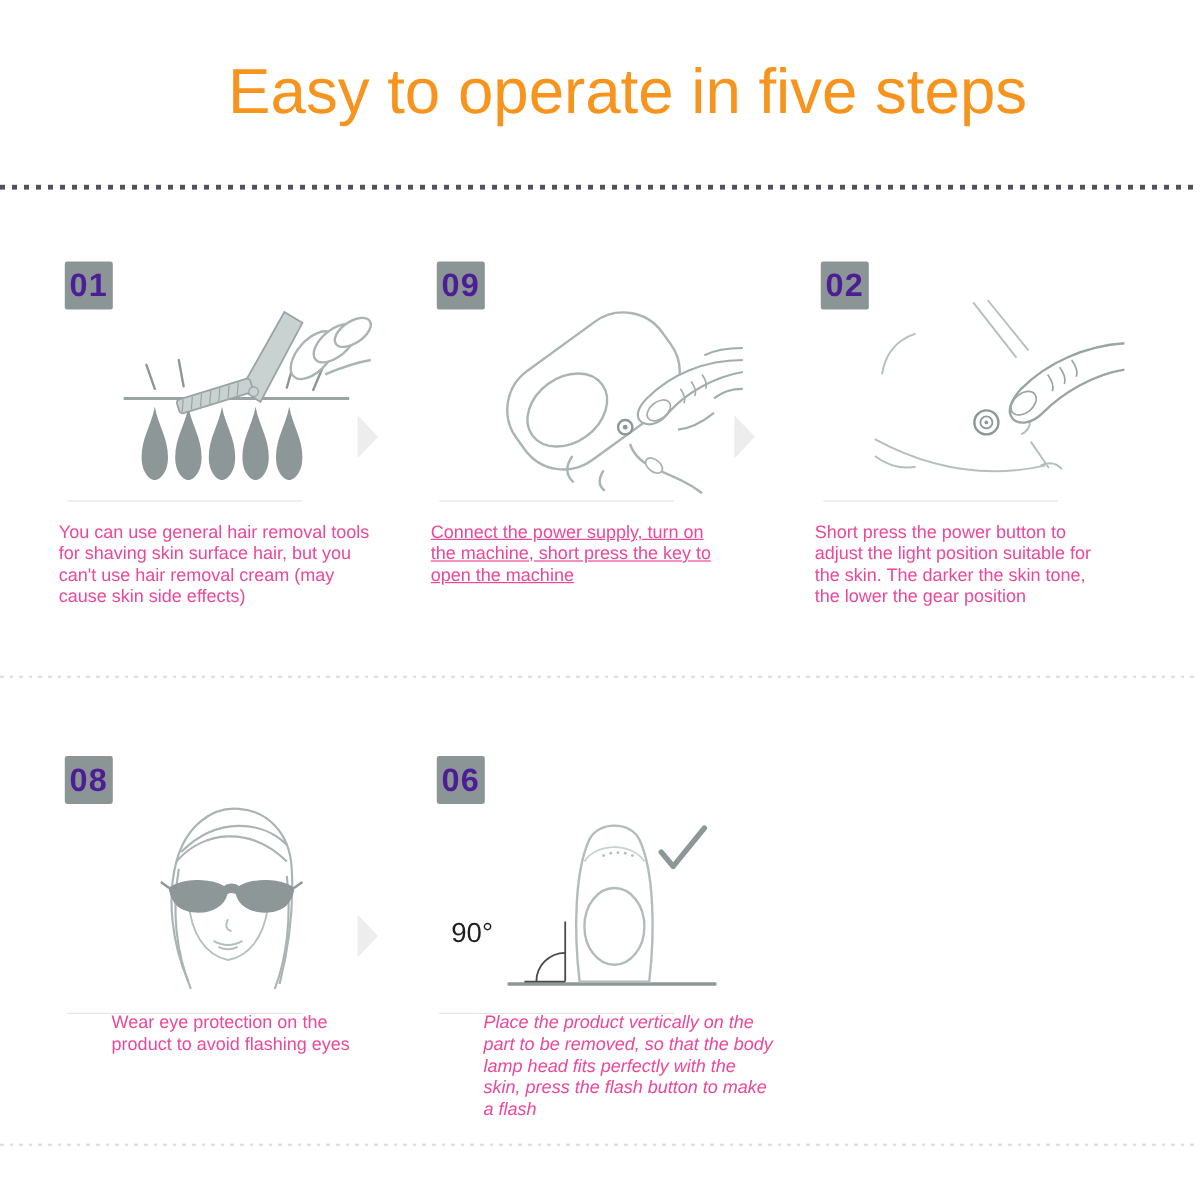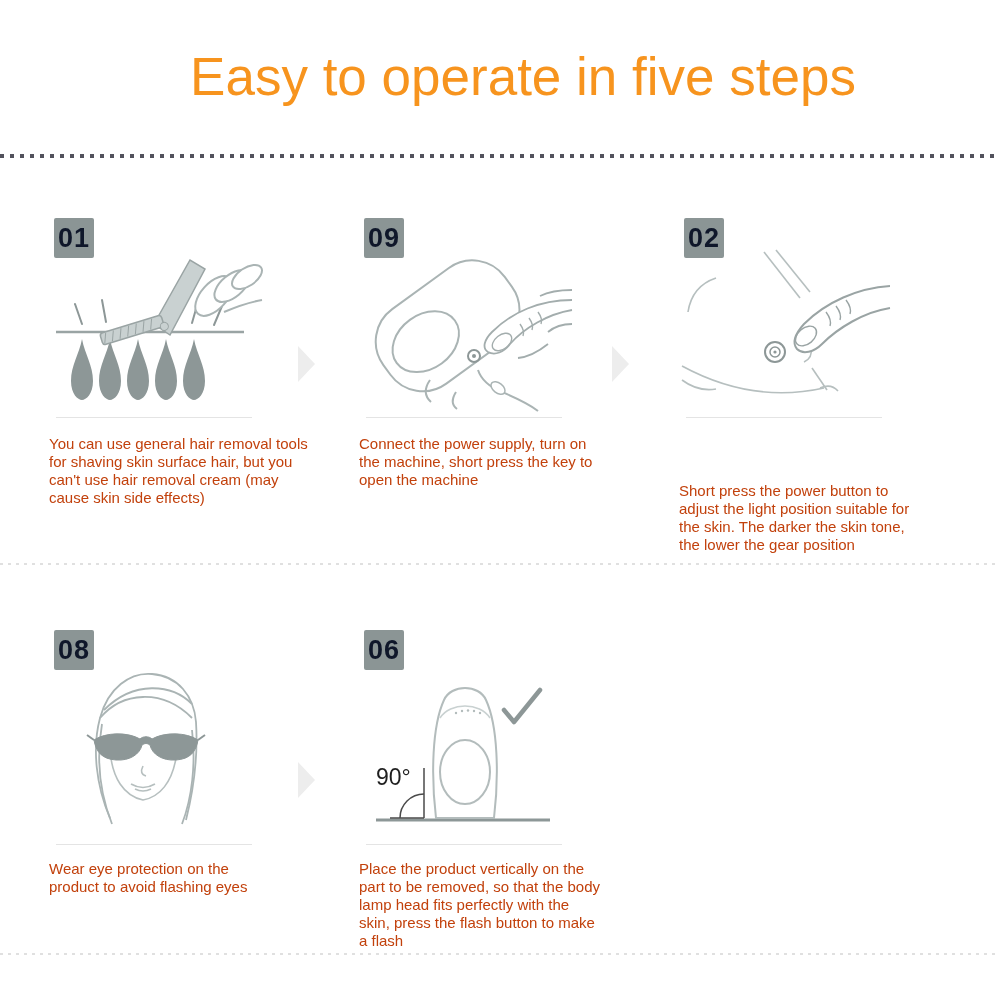--- a/index.html
+++ b/index.html
@@ -15,34 +15,34 @@
     position:absolute;left:0;right:0;height:4px;
     background:repeating-linear-gradient(90deg,#52525c 0 4px,transparent 4px 10px);
   }
   .dash-light{
     position:absolute;left:0;right:0;height:2px;
     background:repeating-linear-gradient(90deg,#e0e0e0 0 3px,transparent 3px 8px);
   }
   .step{position:absolute;width:272px;}
   .badge{
     position:absolute;top:0;left:12px;width:40px;height:40px;background:#8B9595;
-    color:#0f172a;font-size:27px;font-weight:700;letter-spacing:1px;
+    color:#4c1d95;font-size:27px;font-weight:700;letter-spacing:1px;
     display:flex;align-items:center;justify-content:center;border-radius:2px;z-index:2;
   }
-  .illo{position:absolute;top:22px;left:0;width:100%;display:flex;justify-content:flex-start;z-index:1;}
+  .illo{position:absolute;top:22px;left:0;width:100%;display:flex;justify-content:flex-end;z-index:1;}
   .row1 .illo{height:172px;}
   .row2 .illo{height:188px;}
   .sep{position:absolute;left:14px;width:196px;border-top:1px solid #e4e4e4;}
   .row1 .sep{top:199px;}
   .row2 .sep{top:214px;}
   .desc{
-    position:absolute;left:7px;font-size:15px;line-height:1.2;color:#c2410c;
+    position:absolute;left:7px;font-size:15px;line-height:1.2;color:#ec4899;
   }
   .row1 .desc{top:217px;}
-  .row2 .desc{top:230px;}
+  .row2 .desc{top:214px;margin-left:44px;}
   .arrow{
     position:absolute;width:0;height:0;
     border-top:18px solid transparent;border-bottom:18px solid transparent;
     border-left:17px solid #ededed;
   }
   .angle-label{
     position:absolute;left:24px;top:112px;font-size:23px;color:#1f1f1f;letter-spacing:0px;
   }
   svg{display:block;}
 </style>
@@ -123,21 +123,21 @@
           <ellipse cx="150" cy="102" rx="11" ry="7" transform="rotate(-38 150 102)" fill="none" stroke-width="1.4"></ellipse>
           <path d="M168 84 q5 7 3 12" fill="none" stroke-width="1.4"></path>
           <path d="M177 78 q5 7 3 12" fill="none" stroke-width="1.4"></path>
           <path d="M186 72 q5 7 3 12" fill="none" stroke-width="1.4"></path>
         </g>
         <circle cx="122" cy="116" r="6" fill="#ffffff" stroke="#8d9797" stroke-width="2"></circle>
         <circle cx="122" cy="116" r="2" fill="#8d9797"></circle>
       </svg>
     </div>
     <div class="sep"></div>
-    <div class="desc" style="width:235px;">Connect the power supply, turn on the machine, short press the key to open the machine</div>
+    <div class="desc" style="width:235px;text-decoration:underline;">Connect the power supply, turn on the machine, short press the key to open the machine</div>
   </div>
 
   <div class="arrow" style="left:612px;top:346px;"></div>
 
   <div class="step row1" style="left:672px;top:218px;">
     <div class="badge">02</div>
     <div class="illo">
       <svg width="225" height="172" viewBox="0 0 225 172">
         <g stroke="#b6bfbf" fill="none" stroke-width="1.6">
           <path d="M16 72 Q 20 46 44 38"></path>
@@ -159,21 +159,21 @@
           <path d="M174 60 q 6 8 4 14"></path>
         </g>
         <g>
           <circle cx="103" cy="112" r="10" stroke="#8d9797" stroke-width="2" fill="#ffffff"></circle>
           <circle cx="103" cy="112" r="5" stroke="#8d9797" stroke-width="1.5" fill="none"></circle>
           <circle cx="103" cy="112" r="1.6" fill="#8d9797"></circle>
         </g>
       </svg>
     </div>
     <div class="sep"></div>
-    <div class="desc" style="width:240px;margin-top:47px;">Short press the power button to adjust the light position suitable for the skin. The darker the skin tone, the lower the gear position</div>
+    <div class="desc" style="width:240px;">Short press the power button to adjust the light position suitable for the skin. The darker the skin tone, the lower the gear position</div>
   </div>
 
   <div class="dash-light" style="top:563px;"></div>
 
   <div class="step row2" style="left:42px;top:630px;">
     <div class="badge">08</div>
     <div class="illo">
       <svg width="225" height="188" viewBox="0 0 225 188">
         <g stroke="#aab4b4" fill="none" stroke-width="1.8">
           <path d="M68 166 C 54 134 50 96 58 66 C 66 36 88 20 110 22 C 136 24 152 44 154 70 C 156 102 152 136 144 168"></path>
@@ -219,18 +219,18 @@
         <polyline points="152,58 162,70 188,38" fill="none" stroke="#8d9797" stroke-width="4.5" stroke-linecap="round" stroke-linejoin="round"></polyline>
         <g stroke="#4a4a4a" fill="none" stroke-width="1.5">
           <line x1="38" y1="166" x2="72" y2="166"></line>
           <line x1="72" y1="166" x2="72" y2="116"></line>
           <path d="M48 166 A 24 24 0 0 1 72 142"></path>
         </g>
       </svg>
       <span class="angle-label">90°</span>
     </div>
     <div class="sep"></div>
-    <div class="desc" style="width:245px;">Place the product vertically on the part to be removed, so that the body lamp head fits perfectly with the skin, press the flash button to make a flash</div>
+    <div class="desc" style="width:245px;font-style:italic;">Place the product vertically on the part to be removed, so that the body lamp head fits perfectly with the skin, press the flash button to make a flash</div>
   </div>
 
   <div class="dash-light" style="top:953px;"></div>
 
 </div>
 
 </body></html>

